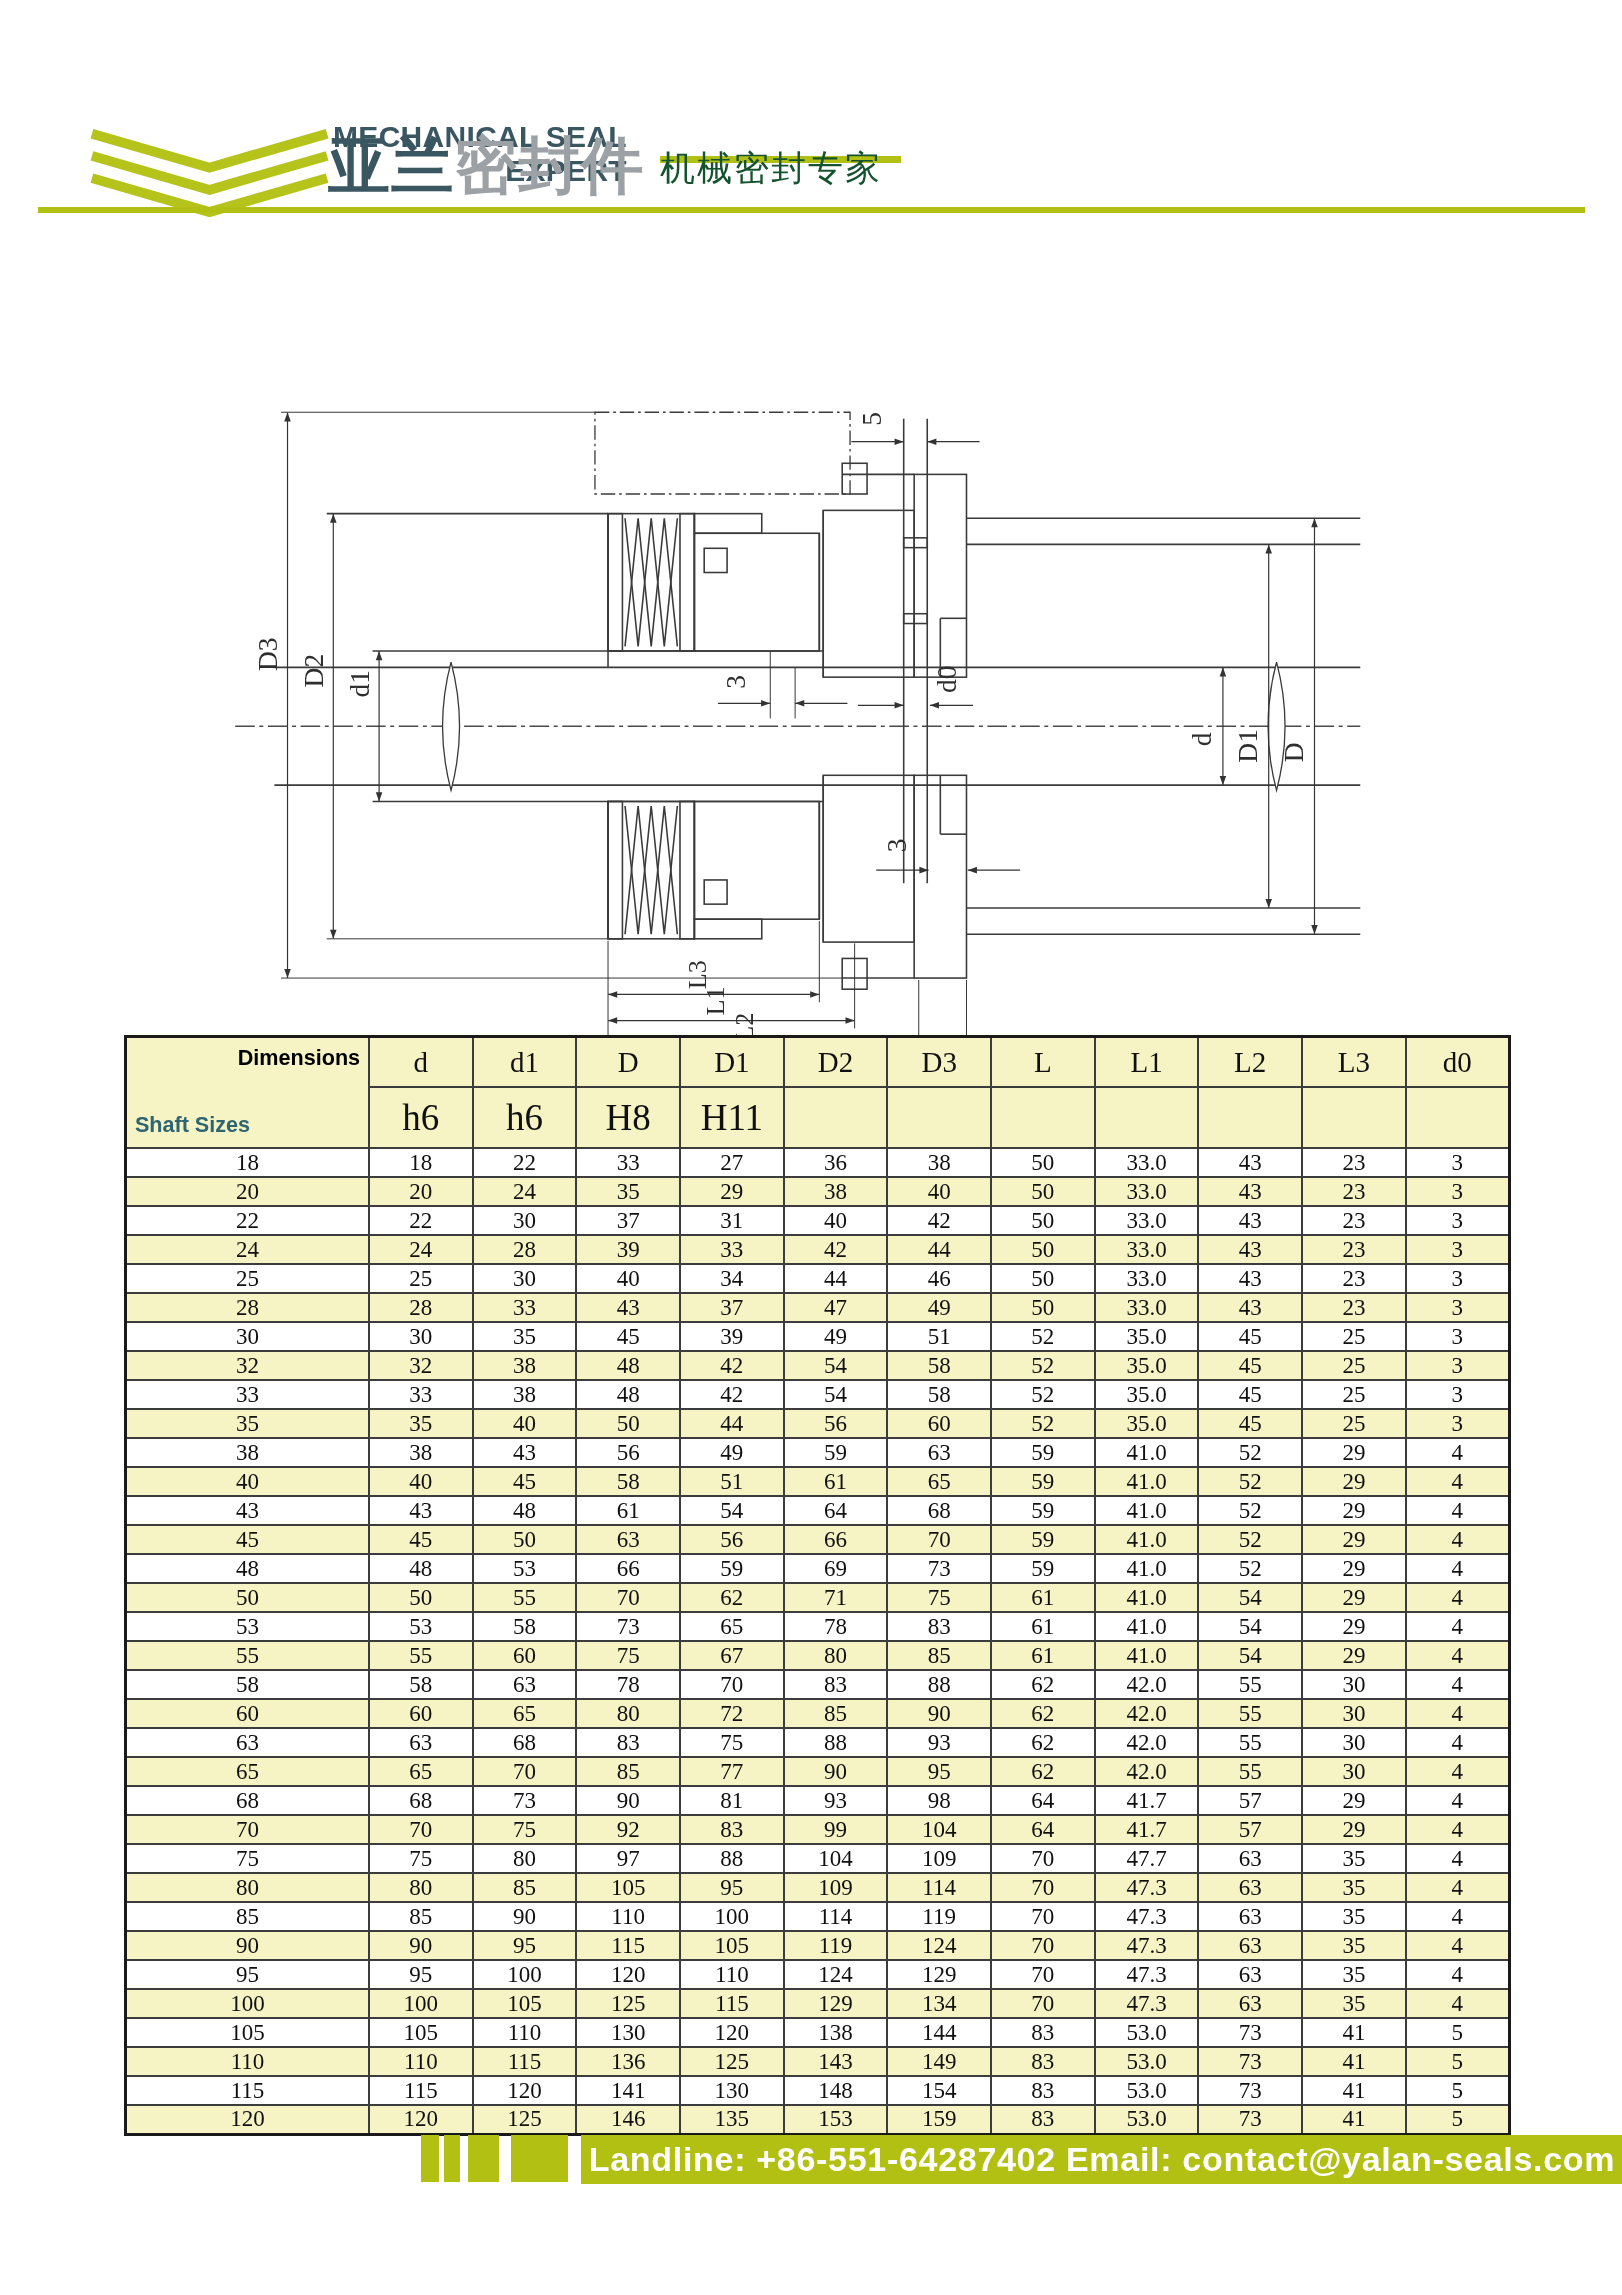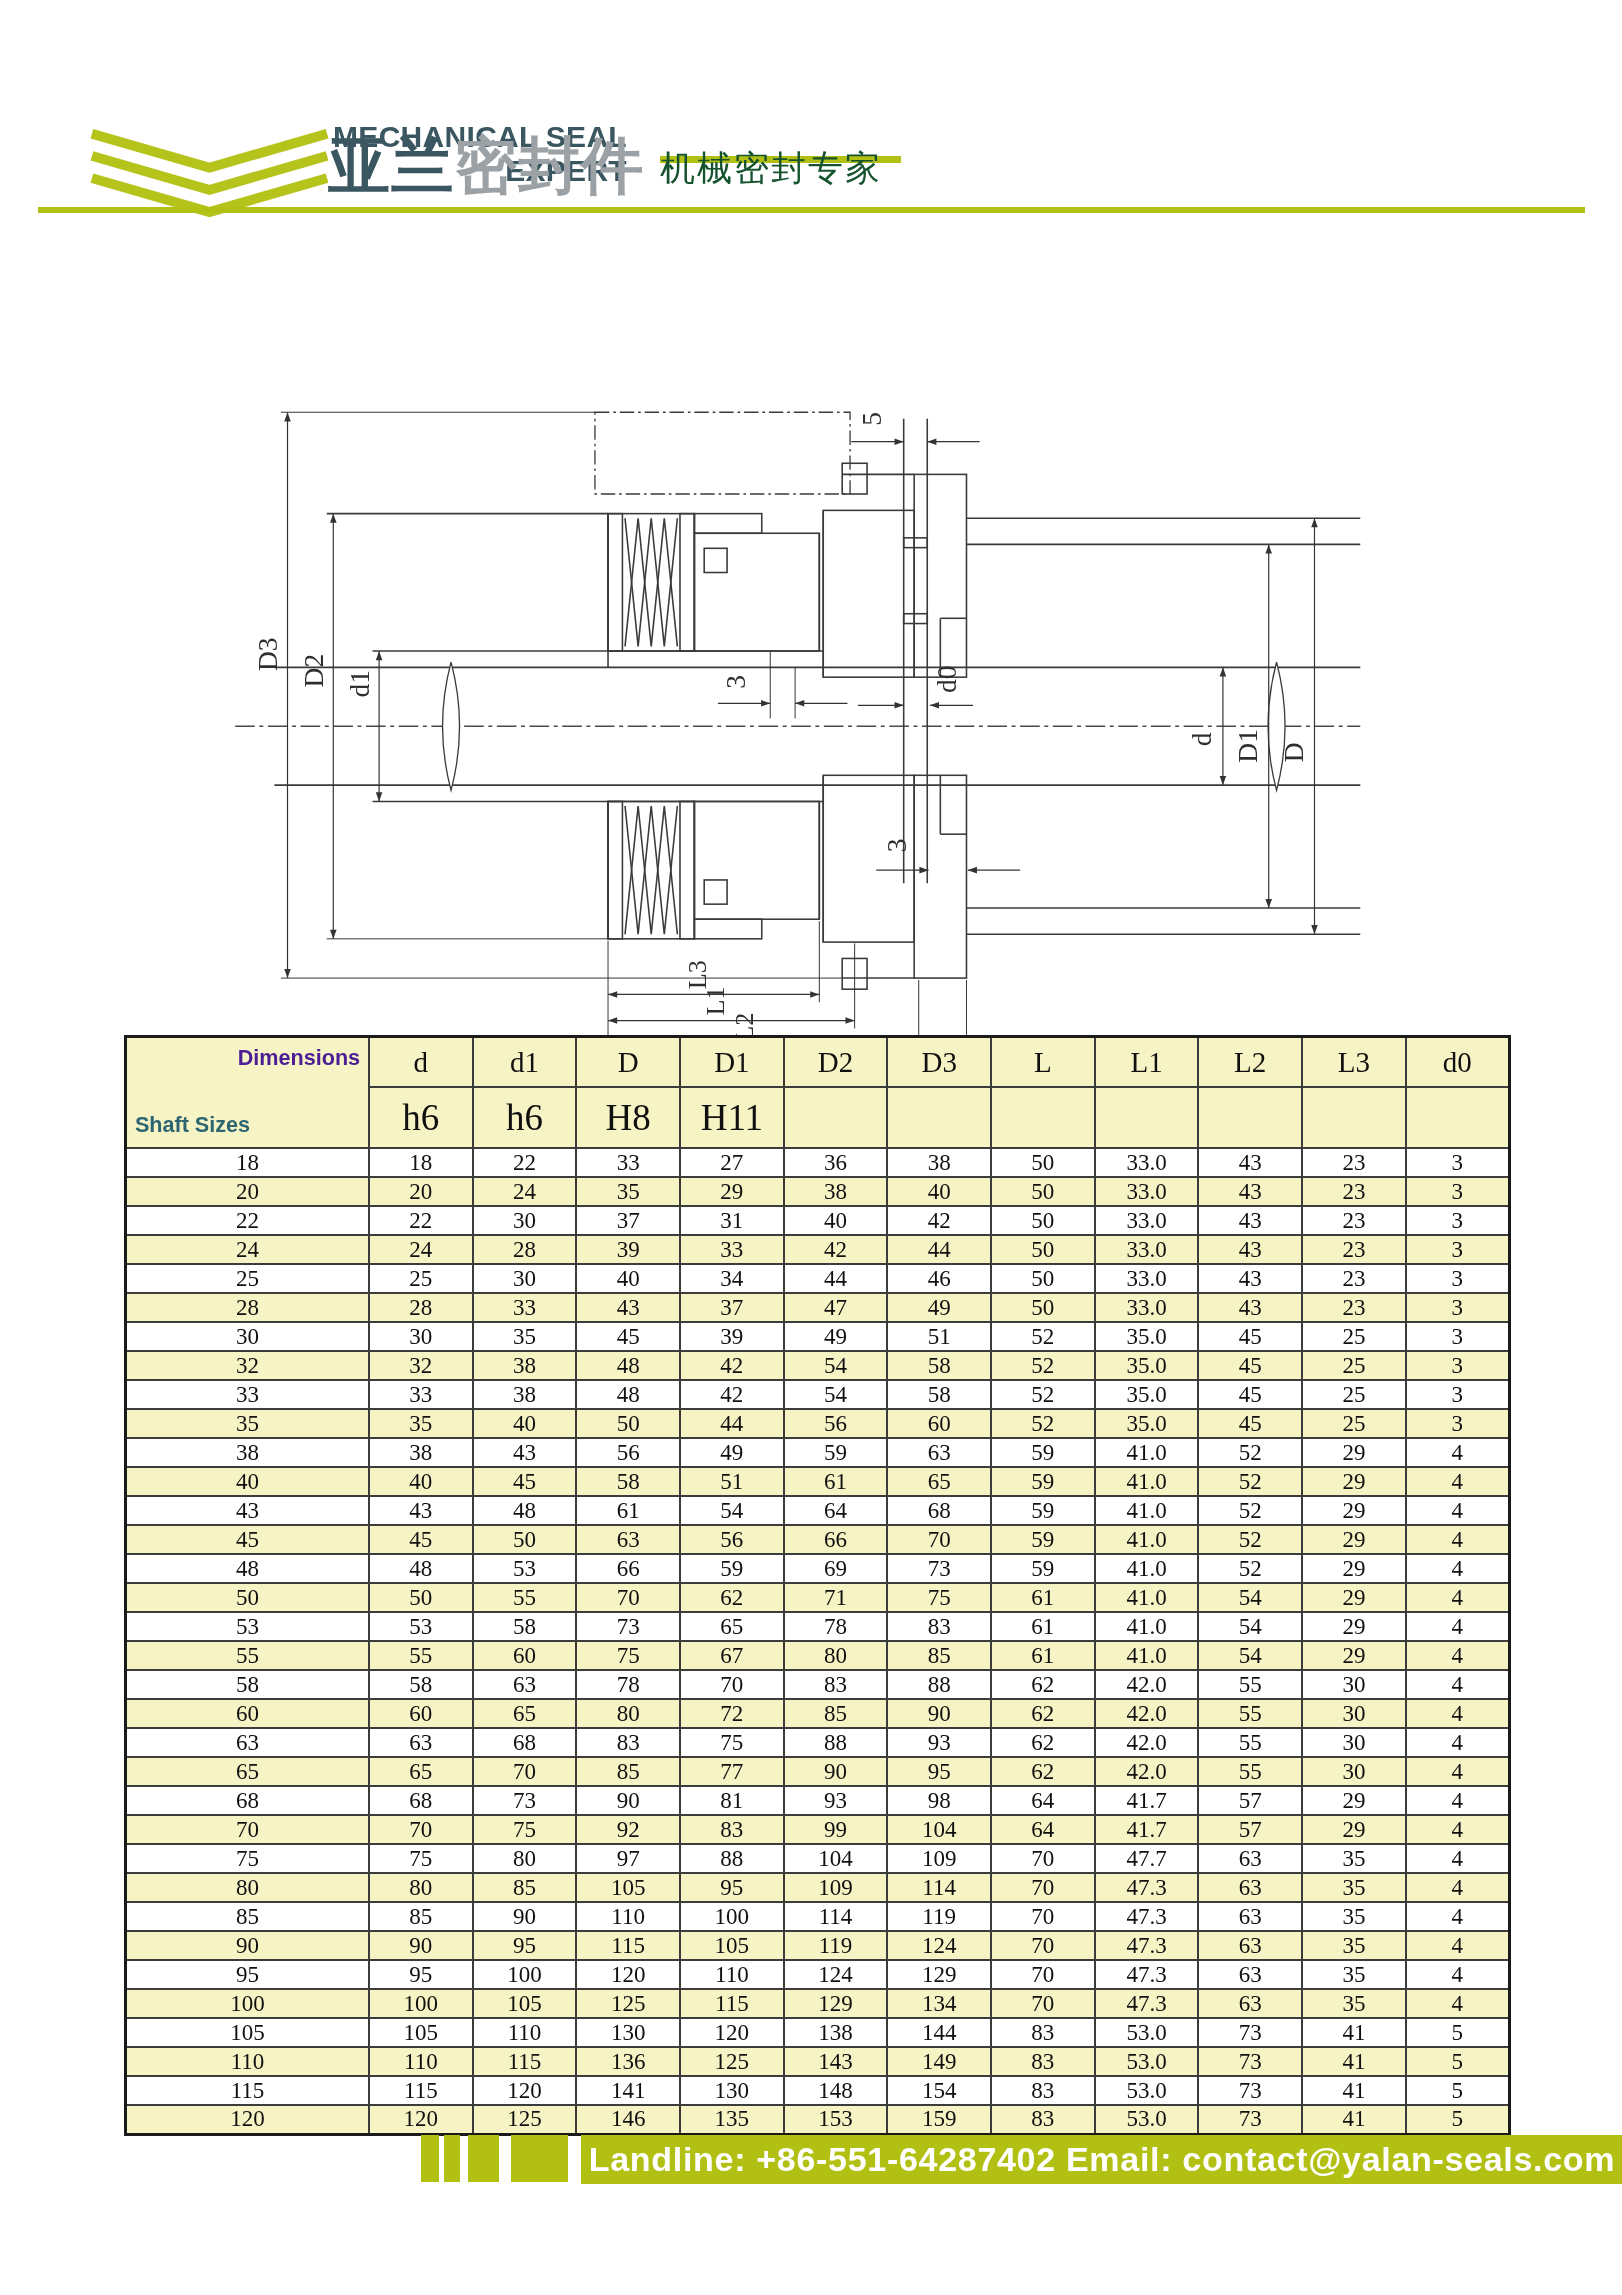--- a/index.html
+++ b/index.html
@@ -77,21 +77,21 @@
   #dim-table tbody tr:nth-child(even) td{background:var(--tyellow);}
   #corner-cell{
     position:relative; width:241px;
     background:
       linear-gradient(to bottom right,
         rgba(0,0,0,0) calc(50% - 1.3px), #3c3c3c calc(50% - 1.3px),
         #3c3c3c calc(50% + 1.3px), rgba(0,0,0,0) calc(50% + 1.3px)) var(--tyellow);
     font-family:"Liberation Sans", sans-serif;
   }
   #corner-cell .ctop{
-    position:absolute; top:6.5px; right:7.9px; font-size:21.6px; font-weight:bold; color:#4c1d95;
+    position:absolute; top:6.5px; right:7.9px; font-size:21.6px; font-weight:bold; color:#000000;
   }
   #corner-cell .cbot{
     position:absolute; bottom:9.2px; left:7.9px; font-size:21.6px; font-weight:bold; color:#2d6572;
   }
   
   .fbar{position:absolute; top:2135px; height:47px; background:var(--green);}
   #fb1{left:421px; width:17.7px;}
   #fb2{left:444px; width:16.4px;}
   #fb3{left:468px; width:31px;}
   #fb4{left:511px; width:57px;}

